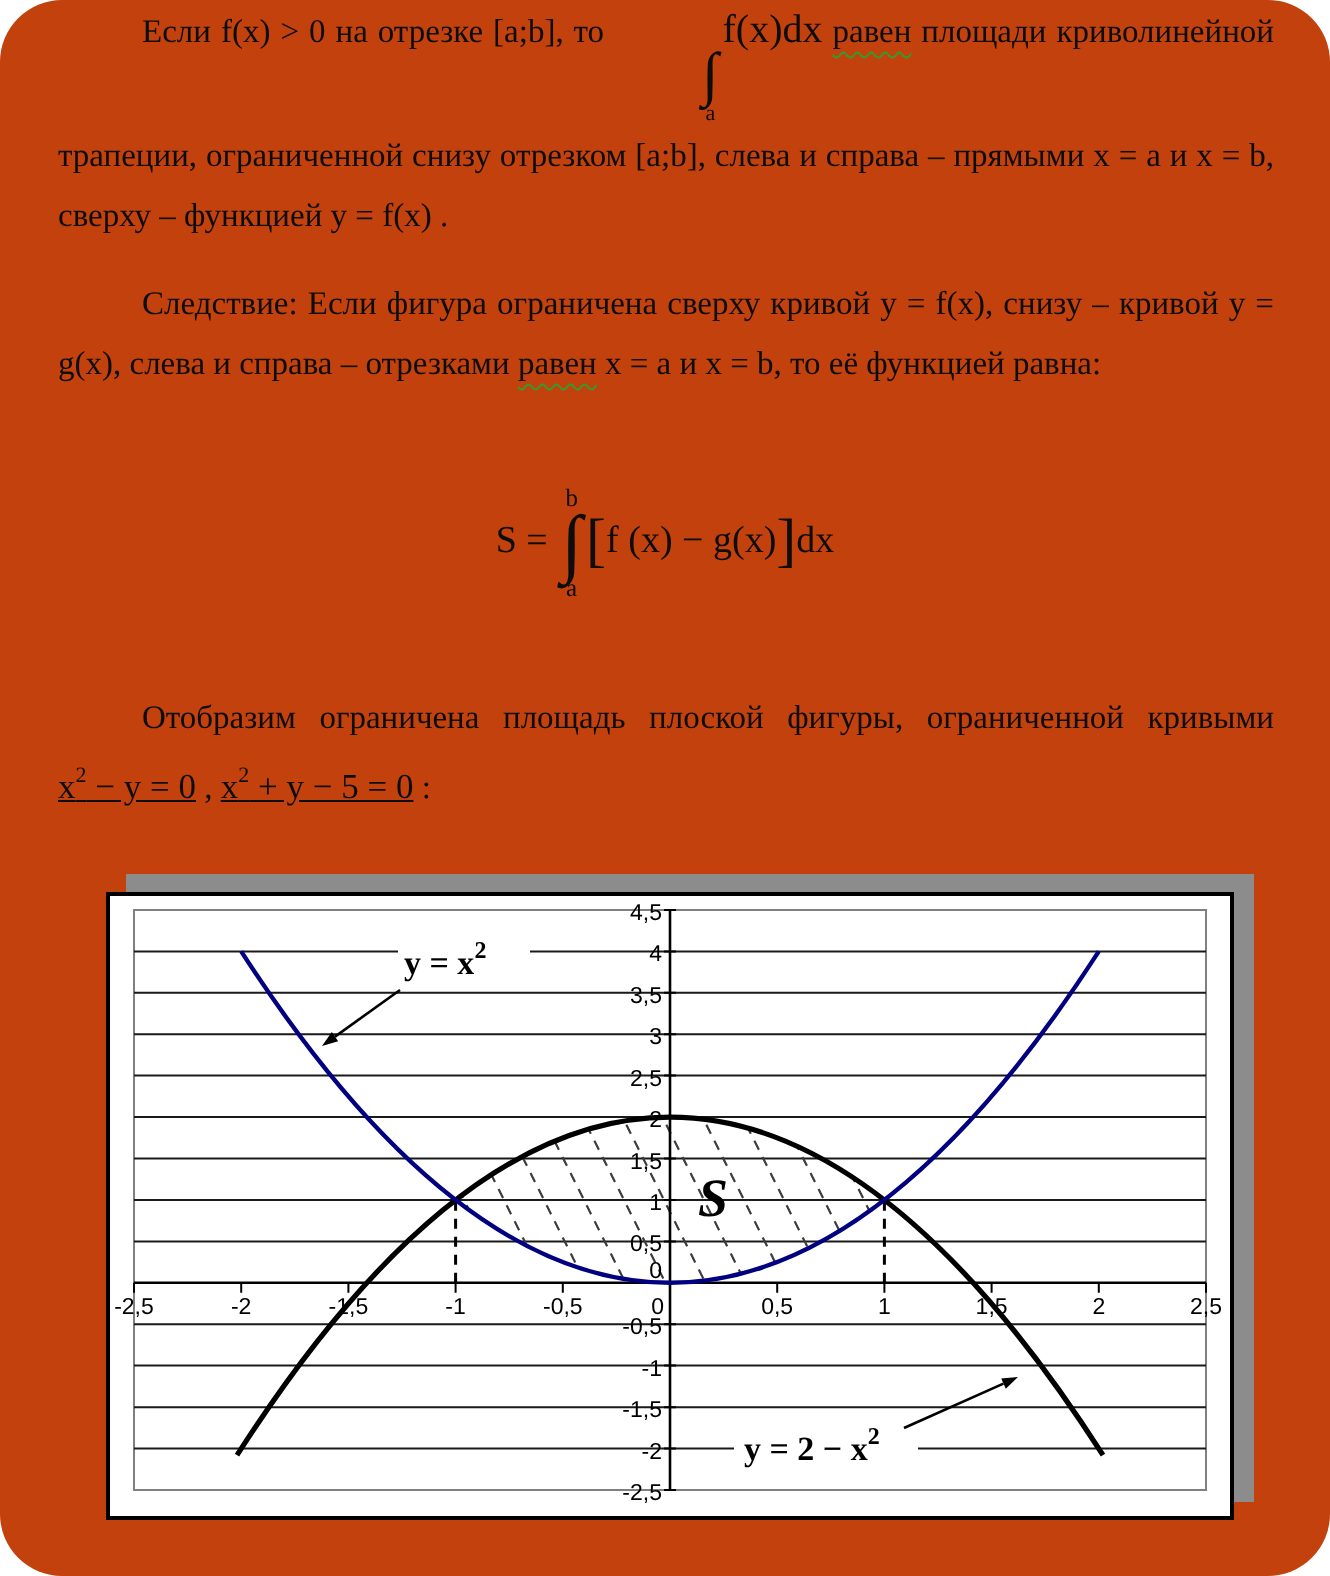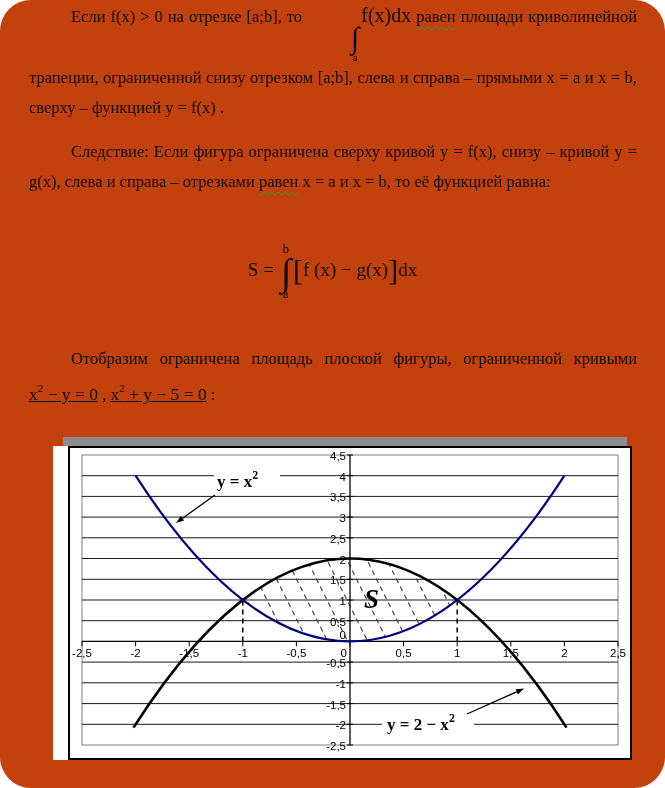--- a/index.html
+++ b/index.html
@@ -25,21 +25,21 @@
   .f-up,.f-low{font-size:12.5px;line-height:1;}
   .f-sym{font-size:38px;line-height:0.85;}
   .f-bracket{font-size:30px;vertical-align:-4px;}
   .f-body{font-size:19px;}
   
   .eq{font-size:17.5px;white-space:nowrap;text-decoration:underline;}
   .eq sup{font-size:11px;position:relative;top:-1px;}
   
   #chart{position:absolute;left:53px;top:437px;width:576px;height:324px;}
   .chart-shadow{position:absolute;left:10px;top:0;width:564px;height:314px;background:#8c8c8c;}
-  .chart-box{position:absolute;left:0;top:9px;width:528px;height:314px;background:#ffffff;padding-left:15px;}
+  .chart-box{position:absolute;left:0;top:9px;width:528px;height:314px;background:#ffffff;}
   .tick{font-family:"Liberation Sans",sans-serif;font-size:11.5px;fill:#000000;}
   .curve-label{font-family:"Liberation Serif",serif;font-size:17px;font-weight:bold;fill:#000000;}
   .s-label{font-family:"Liberation Serif",serif;font-size:27px;font-weight:bold;font-style:italic;fill:#000000;}
 </style>
 </head>
 <body>
 
 <div id="page">
 
   <p class="doc" id="p1"><span>Если f(x) &gt; 0 на отрезке [a;b], то </span><span class="p-int">

